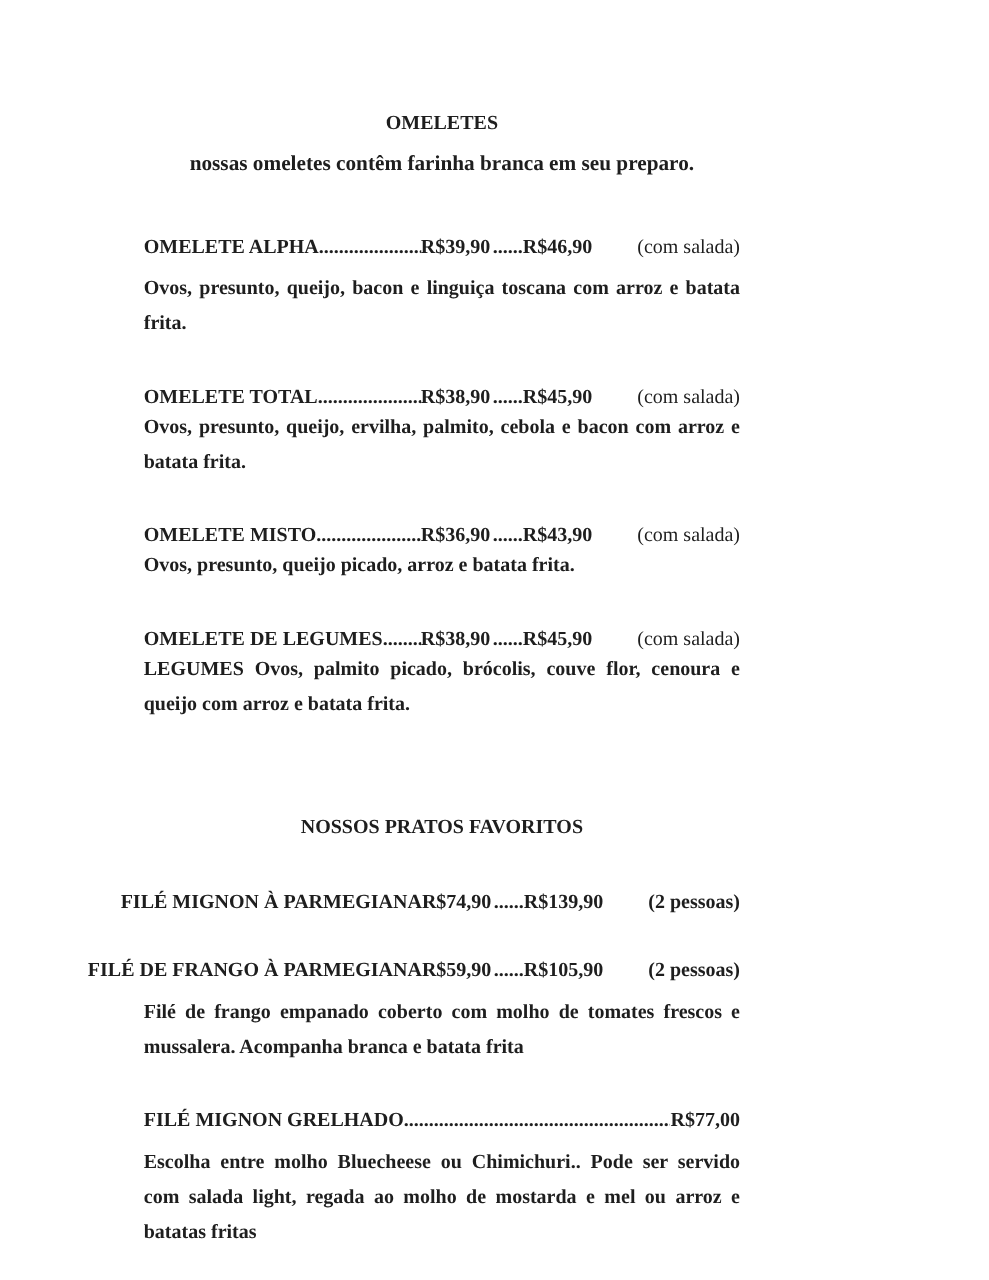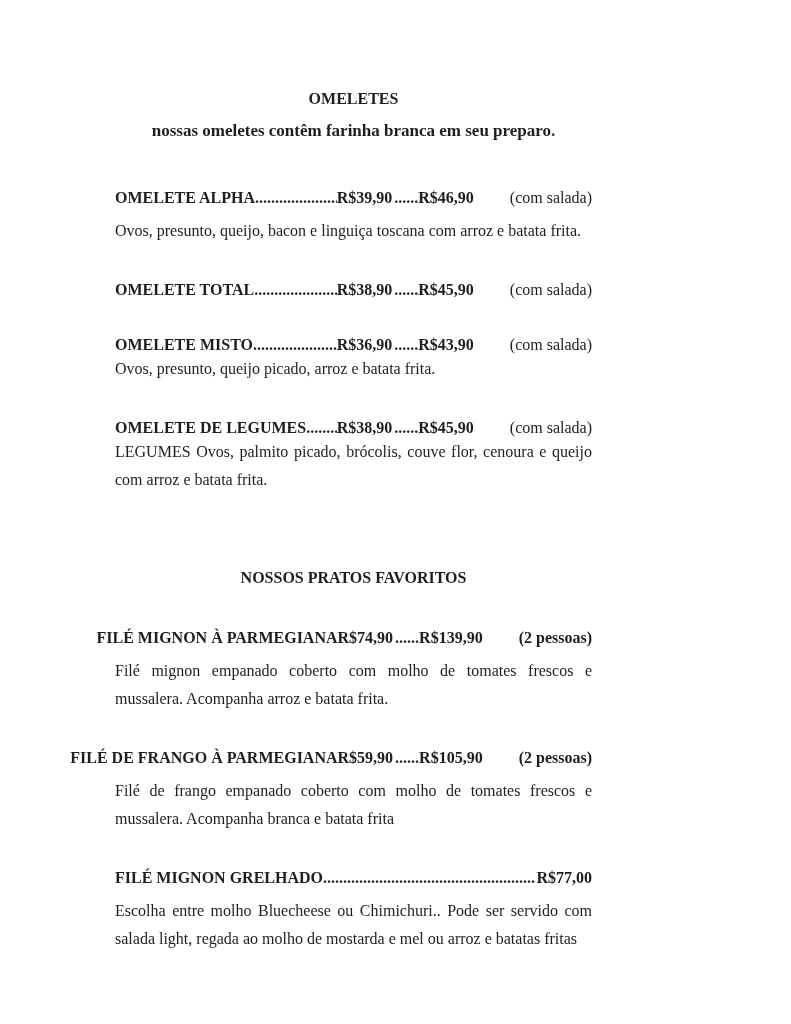--- a/index.html
+++ b/index.html
@@ -50,20 +50,21 @@
     font-weight: 700;
   }
   .item-price1, .item-price2 { flex: 0 0 auto; }
   .mid-dots { flex: 0 0 auto; margin-left: 2px; }
   .item-note { flex: 0 0 auto; font-weight: 400; margin-left: 36px; }
   .note-bold .item-note { font-weight: 700; }
   .item-desc {
     line-height: 28px;
     margin: 0;
     text-align: justify;
+    font-weight: bold;
   }
   .menu-item.spaced .item-desc { margin-top: 9px; }
 </style>
 </head>
 <body>
 
 <div class="page">
   <div id="menu-root">
   <section class="menu-section section-0">
     <div class="section-heading">OMELETES</div>
@@ -83,20 +84,21 @@
 
   <div class="menu-item">
     <div class="item-price-line">
       <span class="item-name">OMELETE TOTAL</span>
       <span class="dot-leader">................................................................................................................................................................................................................................................................................................................................</span>
       <span class="item-price1">R$38,90</span>
       <span class="mid-dots">......</span>
       <span class="item-price2">R$45,90</span>
       <span class="item-note">(com salada)</span>
     </div>
+    <p class="item-desc">Ovos, presunto, queijo, ervilha, palmito, cebola e bacon com arroz e batata frita.</p>
   </div>
 
   <div class="menu-item">
     <div class="item-price-line">
       <span class="item-name">OMELETE MISTO</span>
       <span class="dot-leader">................................................................................................................................................................................................................................................................................................................................</span>
       <span class="item-price1">R$36,90</span>
       <span class="mid-dots">......</span>
       <span class="item-price2">R$43,90</span>
       <span class="item-note">(com salada)</span>
@@ -124,21 +126,20 @@
     <div class="section-items">
   <div class="menu-item spaced note-bold">
     <div class="item-price-line">
       <span class="item-name">FILÉ MIGNON À PARMEGIANA</span>
       <span class="dot-leader">................................................................................................................................................................................................................................................................................................................................</span>
       <span class="item-price1">R$74,90</span>
       <span class="mid-dots">......</span>
       <span class="item-price2">R$139,90</span>
       <span class="item-note">(2 pessoas)</span>
     </div>
-    <p class="item-desc">Filé mignon empanado coberto com molho de tomates frescos e mussalera. Acompanha arroz e batata frita.</p>
   </div>
 
   <div class="menu-item spaced note-bold">
     <div class="item-price-line">
       <span class="item-name">FILÉ DE FRANGO À PARMEGIANA</span>
       <span class="dot-leader">................................................................................................................................................................................................................................................................................................................................</span>
       <span class="item-price1">R$59,90</span>
       <span class="mid-dots">......</span>
       <span class="item-price2">R$105,90</span>
       <span class="item-note">(2 pessoas)</span>

